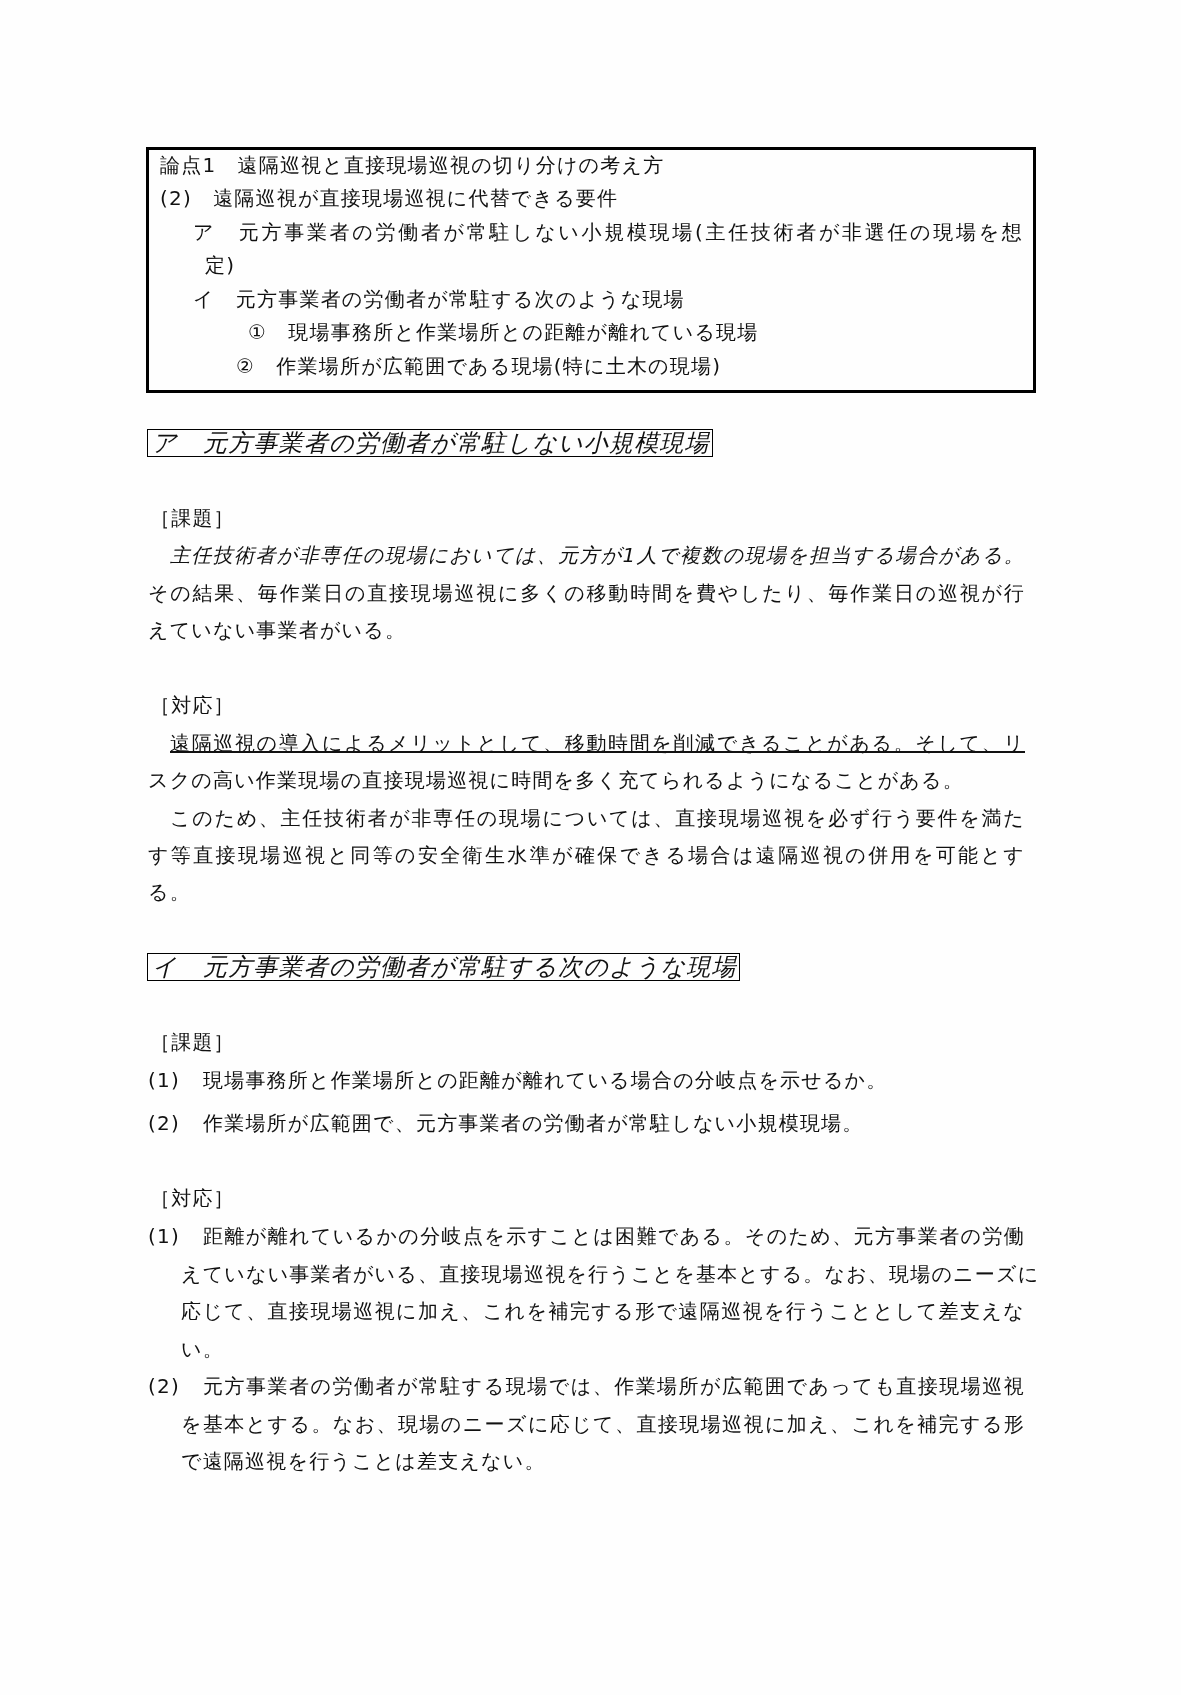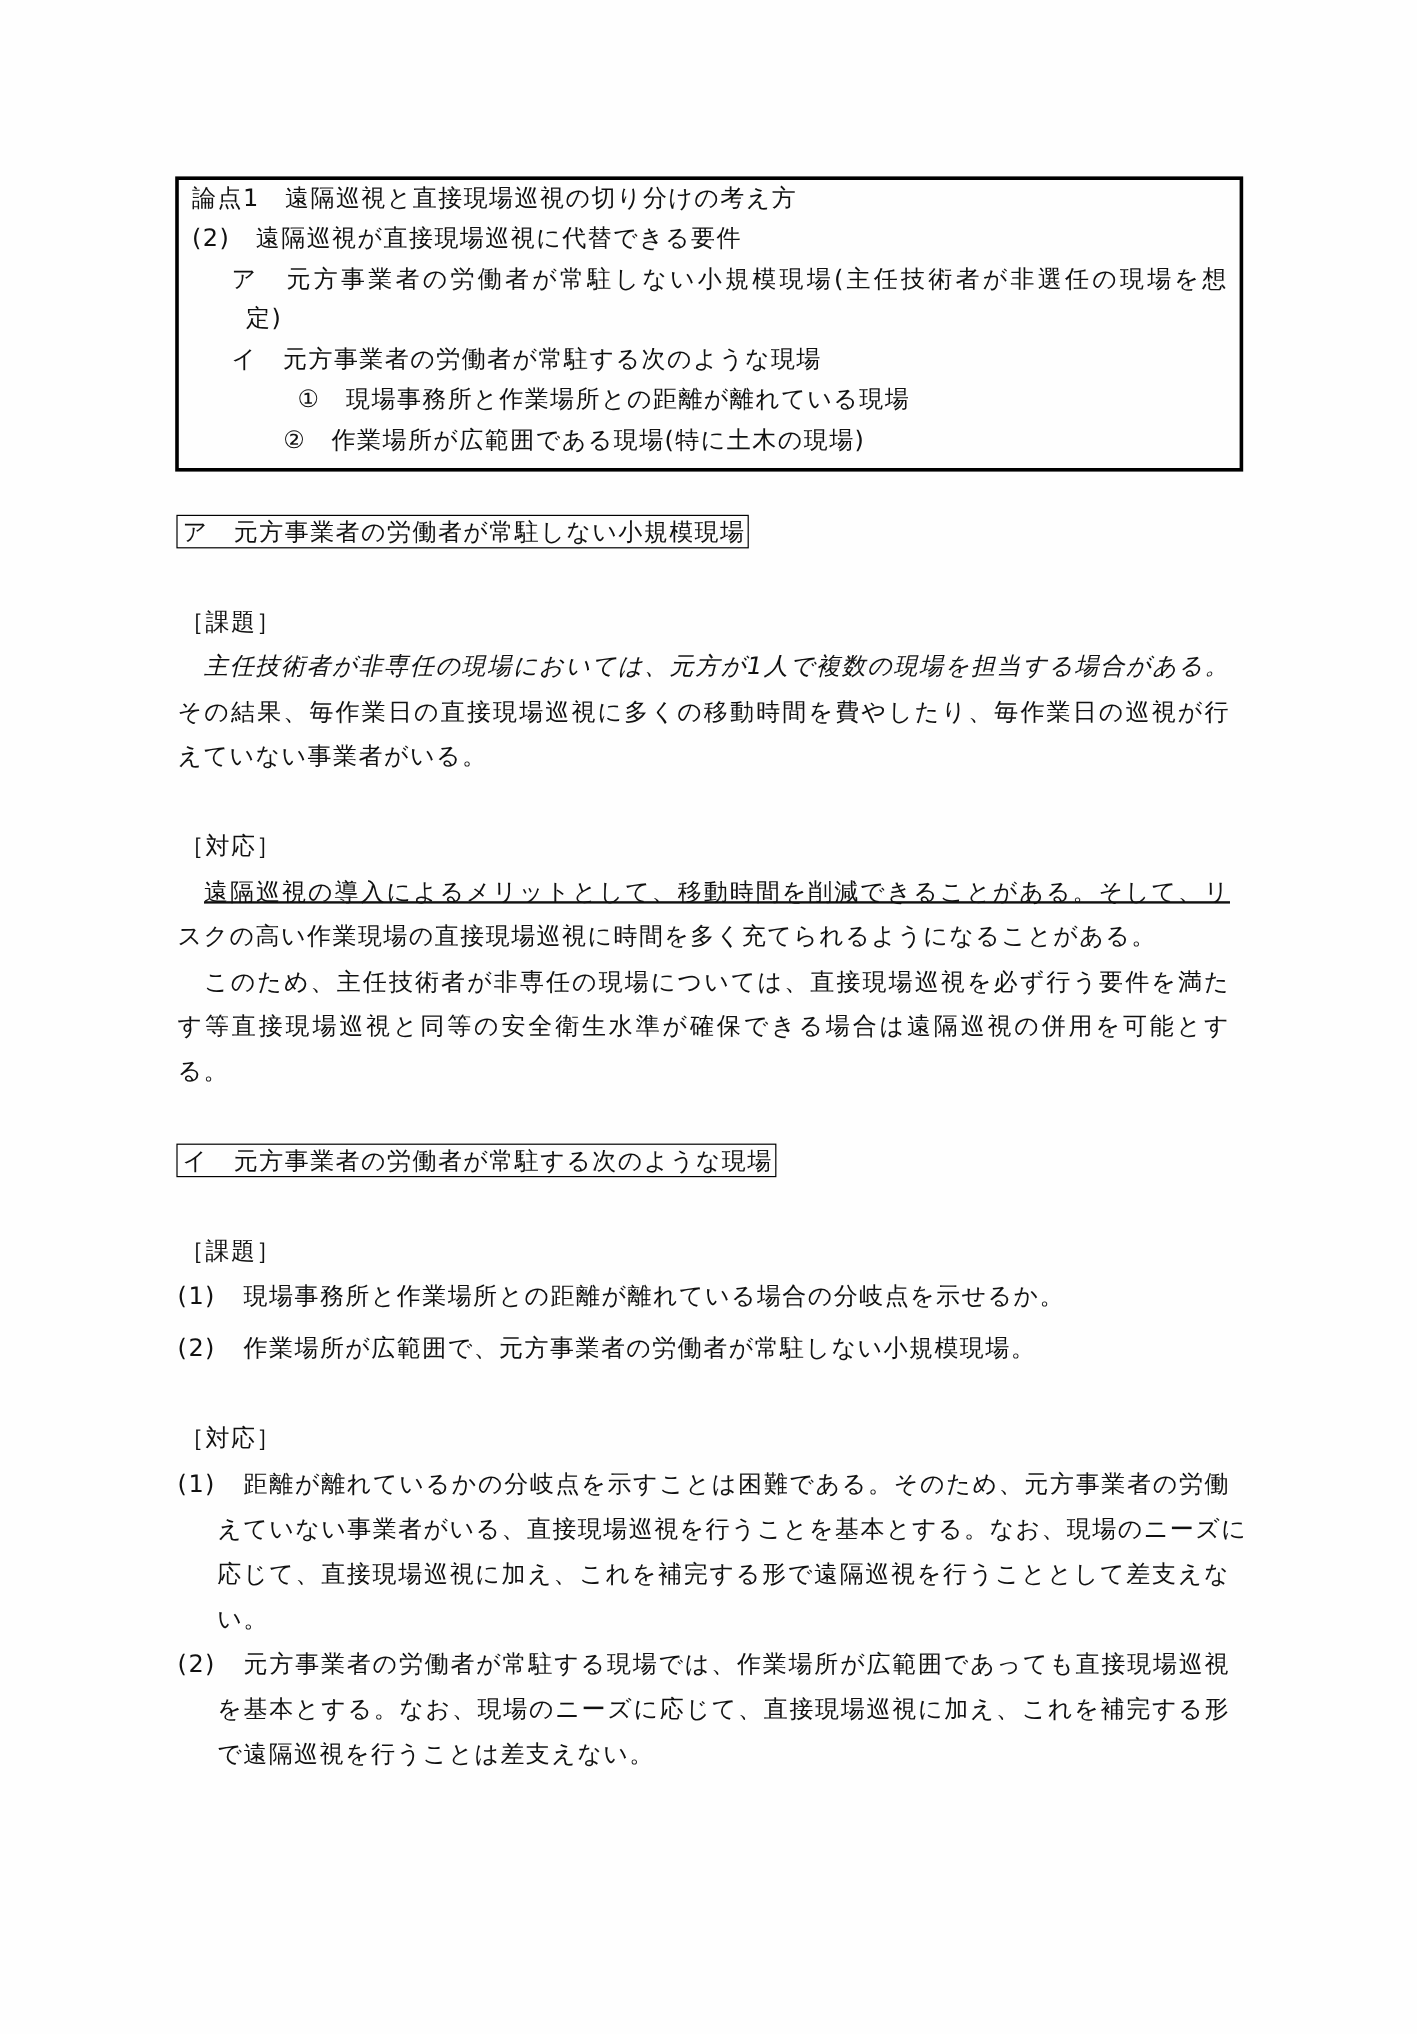--- a/index.html
+++ b/index.html
@@ -33,25 +33,26 @@
       position: absolute;
       left: 146px;
       top: 147px;
       width: 884px;
       height: 240px;
       border: 3px solid #000;
     }
     .heading-box {
       position: absolute;
       border: 1px solid #000;
-      font-size: 20px;
+      font-size: 24px;
       line-height: 26px;
       padding: 0 2px 0 4px;
       white-space: nowrap;
       letter-spacing: 1.2px;
+      font-style: italic;
     }
     .just {
       text-align: justify;
       text-align-last: justify;
     }
   </style>
 </head>
 <body>
 
 <div class="page">
@@ -85,21 +86,21 @@
   <div class="line" style="left:148px; top:1068px;">(1)</div>
   <div class="line" style="left:203px; top:1068px;">現場事務所と作業場所との距離が離れている場合の分岐点を示せるか。</div>
   <div class="line" style="left:148px; top:1111px;">(2)</div>
   <div class="line" style="left:203px; top:1111px;">作業場所が広範囲で、元方事業者の労働者が常駐しない小規模現場。</div>
 
   <div class="line" style="left:150px; top:1186px;">［対応］</div>
 
   <div class="line" style="left:148px; top:1224px;">(1)</div>
   <div class="line just" style="left:203px; top:1224px; width:822px;">距離が離れているかの分岐点を示すことは困難である。そのため、元方事業者の労働</div>
   <div class="line just" style="left:181px; top:1262px; width:844px;">えていない事業者がいる、直接現場巡視を行うことを基本とする。なお、現場のニーズに</div>
-  <div class="line just" style="left:181px; top:1299px; width:844px;">応じて、直接現場巡視に加え、これを補完する形で遠隔巡視を行うこととして差支えな</div>
+  <div class="line just" style="left:181px; top:1299px; width:844px;font-family:Liberation Serif, serif;">応じて、直接現場巡視に加え、これを補完する形で遠隔巡視を行うこととして差支えな</div>
   <div class="line" style="left:181px; top:1337px;">い。</div>
 
   <div class="line" style="left:148px; top:1374px;">(2)</div>
   <div class="line just" style="left:203px; top:1374px; width:822px;">元方事業者の労働者が常駐する現場では、作業場所が広範囲であっても直接現場巡視</div>
   <div class="line just" style="left:181px; top:1412px; width:844px;">を基本とする。なお、現場のニーズに応じて、直接現場巡視に加え、これを補完する形</div>
   <div class="line" style="left:181px; top:1449px;">で遠隔巡視を行うことは差支えない。</div>
 
 </div>
 
 </body></html>

